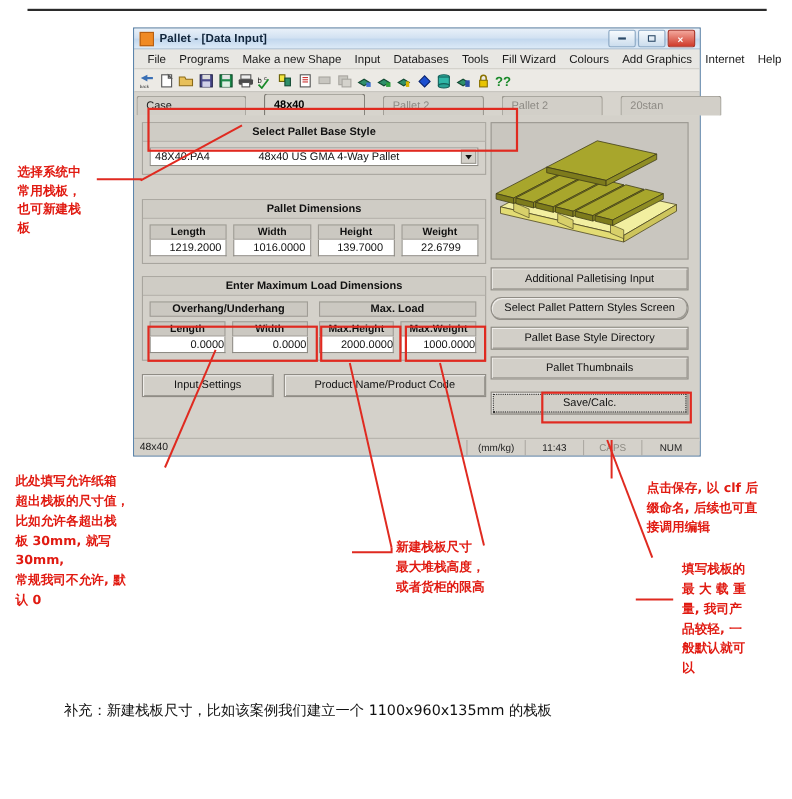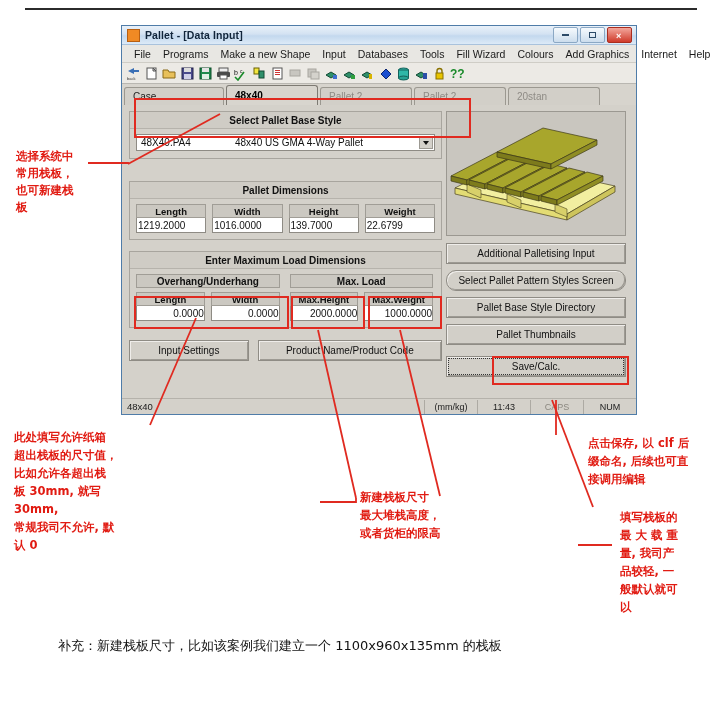--- a/index.html
+++ b/index.html
@@ -26,21 +26,21 @@
 
   .menubar{height:17px;background:#e8e7e3;display:flex;align-items:center;padding-left:6px;gap:0;
     border-bottom:1px solid #cfcdc6;}
   .menubar span{font-size:10.5px;color:#1a1a1a;padding:0 6px;white-space:nowrap;}
 
   .toolbar{height:20px;background:#eceae5;display:flex;align-items:center;padding-left:4px;gap:3px;
     border-bottom:1px solid #b9b7b1;}
   .tb{width:15px;height:15px;position:relative;flex:none;}
   .tb svg{display:block;}
 
-  .tabstrip{height:21px;background:#d7d4cd;display:flex;align-items:flex-end;padding-left:2px;gap:2px;}
+  .tabstrip{height:21px;background:#d7d4cd;display:flex;align-items:flex-end;padding-left:2px;gap:16px;}
   .tab{height:18px;min-width:92px;padding:0 8px;background:#d2cfc8;border:1px solid #9b9890;
     border-bottom:none;border-radius:3px 3px 0 0;display:flex;align-items:center;font-size:10px;color:#8e8b85;
     box-sizing:border-box;}
   .tab.active{background:#d8d5ce;color:#000;font-weight:bold;border-color:#7d7a73;height:20px;}
   .tab.first{color:#222;min-width:100px;}
 
   .client{position:relative;height:296px;background:#d4d1ca;padding:6px 7px 0 7px;box-sizing:border-box;}
 
   .statusbar{position:absolute;left:0;bottom:0;width:100%;height:16px;background:#d4d1ca;
     border-top:1px solid #b5b2ab;display:flex;align-items:center;box-sizing:border-box;}
@@ -65,21 +65,21 @@
   .combo .arrow{position:absolute;right:1px;top:1px;width:14px;height:13px;background:#d4d1ca;
     border:1px solid #9c9992;display:flex;align-items:center;justify-content:center;box-sizing:border-box;}
   .combo .arrow b{display:block;width:0;height:0;border-left:3px solid transparent;border-right:3px solid transparent;
     border-top:4px solid #111;}
 
   .fieldrow{display:flex;gap:6px;}
   .field{flex:1;}
   .fl{height:14px;background:#cbc8c1;border:1px solid #a09d96;display:flex;align-items:center;justify-content:center;
     font-size:9.5px;font-weight:bold;color:#111;box-sizing:border-box;}
   .fv{height:15px;background:#fff;border:1px solid #8e8b84;border-top:none;display:flex;align-items:center;
-    font-size:10px;color:#111;padding-left:1px;box-sizing:border-box;}
+    font-size:10px;color:#111;padding-left:17px;box-sizing:border-box;}
   .fv.right{justify-content:flex-end;padding-right:0;padding-left:0;}
 
   .sub-head{height:14px;background:#cbc8c1;border:1px solid #a09d96;display:flex;align-items:center;
     justify-content:center;font-size:10px;font-weight:bold;color:#111;box-sizing:border-box;margin-bottom:4px;}
 
   .btn{height:19px;background:#d2cfc8;border:1px solid #8f8c85;display:flex;align-items:center;justify-content:center;
     font-size:10px;color:#111;box-sizing:border-box;
     box-shadow:inset 1px 1px 0 #efedea, inset -1px -1px 0 #9d9a93;}
   .btn.focus{outline:1px dotted #333;outline-offset:-3px;}
 

